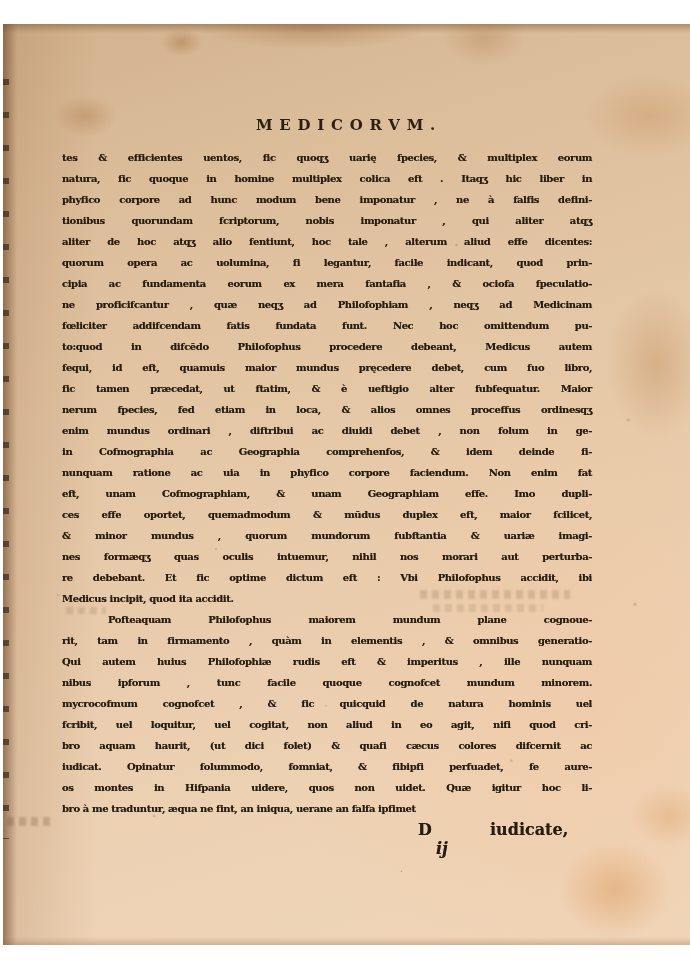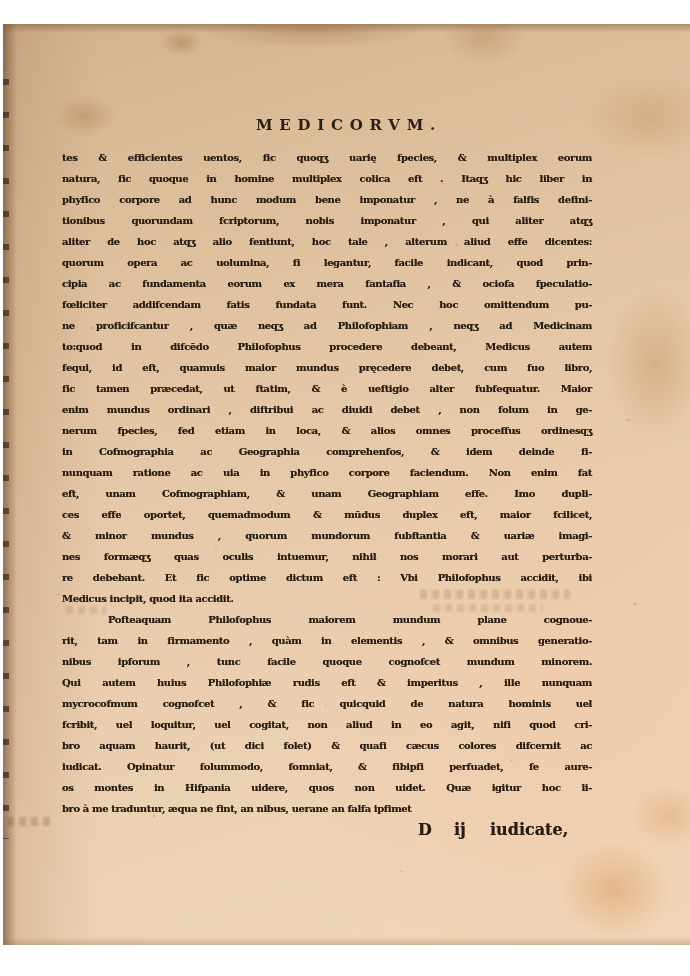--- a/index.html
+++ b/index.html
@@ -77,21 +77,21 @@
     text-align:justify;text-align-last:justify;
     text-shadow:0 0 0.5px rgba(38,27,16,0.65);
   }
   .line.short{text-align-last:left;}
   .line.indent{text-indent:46px;}
   .signature-line{
     position:relative;height:21px;line-height:21px;font-size:16px;font-weight:bold;
     color:#261c10;text-shadow:0 0 0.5px rgba(38,27,16,0.65);
   }
   .signature-line .sig-d{position:absolute;left:356px;}
-  .signature-line .sig-ij{position:absolute;left:392px;}
+  .signature-line .sig-ij{position:absolute;left:374px;font-style:italic;margin-top:19px;}
   .signature-line .sig-catch{position:absolute;left:428px;}
 </style>
 </head>
 <body>
 
 <div class="scan-page">
   <div class="shading"></div>
   <div class="stains"></div>
   <div class="speckles"></div>
   <div class="edge-dashes"></div>
@@ -103,45 +103,45 @@
   <div class="running-header">MEDICORVM.</div>
 
   <div class="text-block">
     <div class="line">tes &amp; efficientes uentos, fic quoqʒ uarię fpecies, &amp; multiplex eorum</div>
     <div class="line">natura, fic quoque in homine multiplex colica eft . Itaqʒ hic liber in</div>
     <div class="line">phyfico corpore ad hunc modum bene imponatur , ne à falfis defini-</div>
     <div class="line">tionibus quorundam fcriptorum, nobis imponatur , qui aliter atqʒ</div>
     <div class="line">aliter de hoc atqʒ alio fentiunt, hoc tale , alterum aliud effe dicentes:</div>
     <div class="line">quorum opera ac uolumina, fi legantur, facile indicant, quod prin-</div>
     <div class="line">cipia ac fundamenta eorum ex mera fantafia , &amp; ociofa fpeculatio-</div>
+    <div class="line">ne proficifcantur , quæ neqʒ ad Philofophiam , neqʒ ad Medicinam</div>
     <div class="line">fœliciter addifcendam fatis fundata funt. Nec hoc omittendum pu-</div>
-    <div class="line">ne proficifcantur , quæ neqʒ ad Philofophiam , neqʒ ad Medicinam</div>
     <div class="line">to:quod in difcēdo Philofophus procedere debeant, Medicus autem</div>
     <div class="line">fequi, id eft, quamuis maior mundus pręcedere debet, cum fuo libro,</div>
     <div class="line">fic tamen præcedat, ut ftatim, &amp; è ueftigio alter fubfequatur. Maior</div>
+    <div class="line">nerum fpecies, fed etiam in loca, &amp; alios omnes proceffus ordinesqʒ</div>
     <div class="line">enim mundus ordinari , diftribui ac diuidi debet , non folum in ge-</div>
-    <div class="line">nerum fpecies, fed etiam in loca, &amp; alios omnes proceffus ordinesqʒ</div>
     <div class="line">in Cofmographia ac Geographia comprehenfos, &amp; idem deinde fi-</div>
     <div class="line">nunquam ratione ac uia in phyfico corpore faciendum. Non enim fat</div>
     <div class="line">eft, unam Cofmographiam, &amp; unam Geographiam effe. Imo dupli-</div>
     <div class="line">ces effe oportet, quemadmodum &amp; mūdus duplex eft, maior fcilicet,</div>
     <div class="line">&amp; minor mundus , quorum mundorum fubftantia &amp; uariæ imagi-</div>
     <div class="line">nes formæqʒ quas oculis intuemur, nihil nos morari aut perturba-</div>
     <div class="line">re debebant. Et fic optime dictum eft : Vbi Philofophus accidit, ibi</div>
     <div class="line short">Medicus incipit, quod ita accidit.</div>
     <div class="line indent">Pofteaquam Philofophus maiorem mundum plane cognoue-</div>
     <div class="line">rit, tam in firmamento , quàm in elementis , &amp; omnibus generatio-</div>
+    <div class="line">Qui autem huius Philofophiæ rudis eft &amp; imperitus , ille nunquam</div>
     <div class="line">nibus ipforum , tunc facile quoque cognofcet mundum minorem.</div>
-    <div class="line">Qui autem huius Philofophiæ rudis eft &amp; imperitus , ille nunquam</div>
     <div class="line">mycrocofmum cognofcet , &amp; fic quicquid de natura hominis uel</div>
     <div class="line">fcribit, uel loquitur, uel cogitat, non aliud in eo agit, nifi quod cri-</div>
     <div class="line">bro aquam haurit, (ut dici folet) &amp; quafi cæcus colores difcernit ac</div>
     <div class="line">iudicat. Opinatur folummodo, fomniat, &amp; fibipfi perfuadet, fe aure-</div>
     <div class="line">os montes in Hifpania uidere, quos non uidet. Quæ igitur hoc li-</div>
-    <div class="line short">bro à me traduntur, æqua ne fint, an nibus, uerane an falfa ipfimet</div>
+    <div class="line short">bro à me traduntur, æqua ne fint, an iniqua, uerane an falfa ipfimet</div>
 
     <div class="signature-line">
       <span class="sig-d">D</span>
       <span class="sig-ij">ij</span>
       <span class="sig-catch">iudicate,</span>
     </div>
   </div>
 </div>
 
 </body></html>

